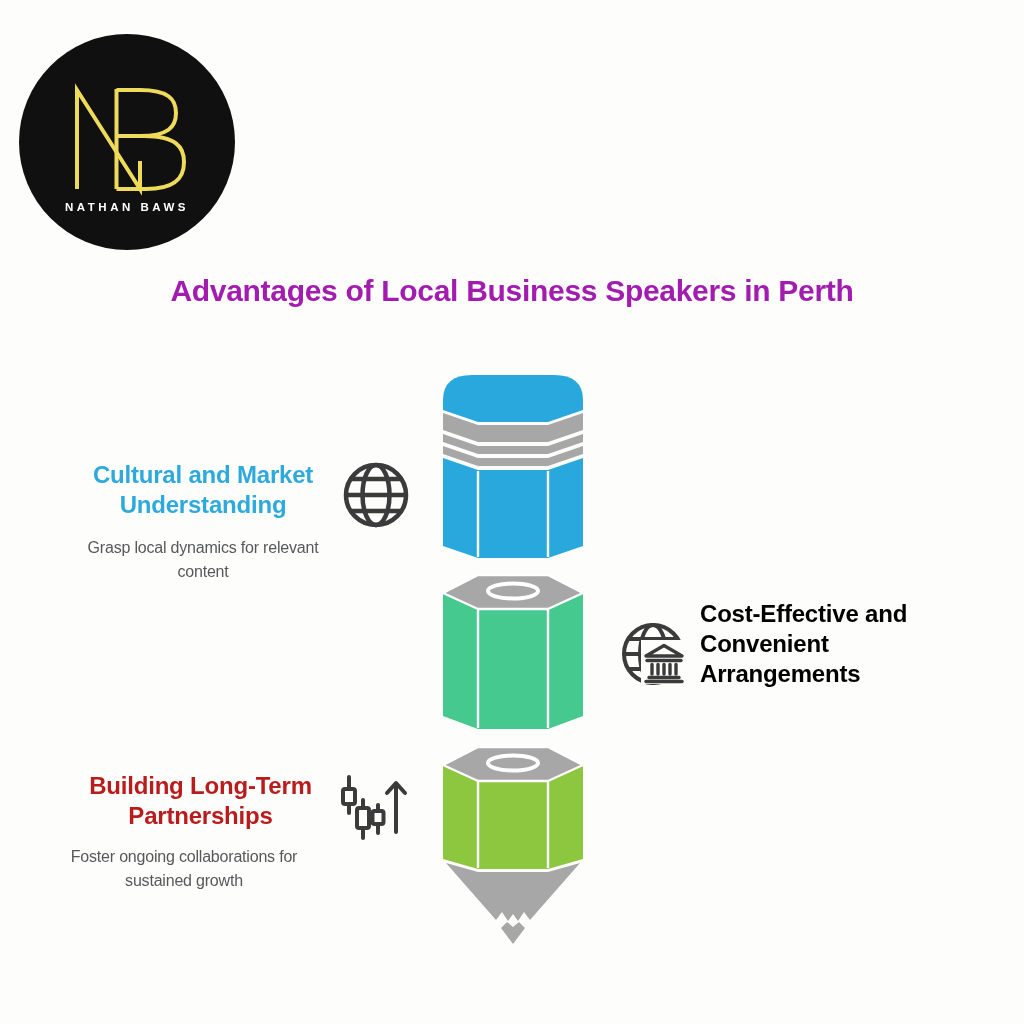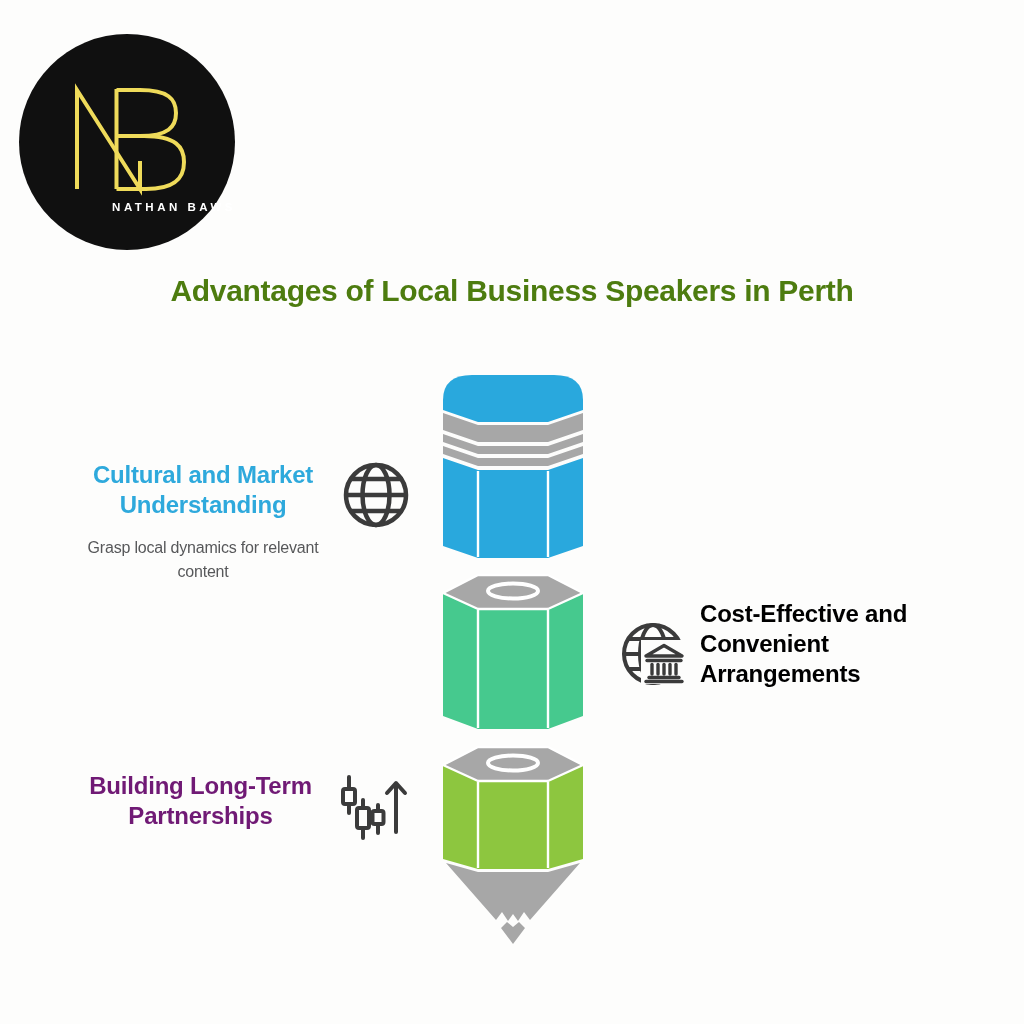--- a/index.html
+++ b/index.html
@@ -5,27 +5,27 @@
   html,body{margin:0;padding:0;background:#fff;}
   #canvas{
     position:relative;width:1024px;height:1024px;margin:0 auto;
     background:#fdfdfc;overflow:hidden;
     font-family:"Liberation Sans","DejaVu Sans",sans-serif;
   }
   .abs{position:absolute;}
   
   #logo{left:18px;top:33px;width:218px;height:218px;}
   #logo-name{
-    position:absolute;left:0;top:168px;width:218px;text-align:right;
+    position:absolute;left:0;top:168px;width:218px;text-align:center;
     color:#ffffff;font-size:11.5px;font-weight:bold;letter-spacing:3.5px;
   }
   
   #page-title{
     left:0;top:274px;width:1024px;text-align:center;
-    font-size:30px;font-weight:bold;color:#4d7c0f;letter-spacing:-0.3px;
+    font-size:30px;font-weight:bold;color:#a21caf;letter-spacing:-0.3px;
   }
   
   .sec-heading{font-size:24px;line-height:30px;font-weight:bold;letter-spacing:-0.2px;}
   .sec-body{font-size:16px;line-height:24px;color:#57585a;letter-spacing:-0.2px;}
   .ta-r{text-align:center;}
   .ta-l{text-align:left;}
   #s1-heading{left:83px;top:460px;width:240px;}
   #s1-body{left:83px;top:536px;width:240px;}
   #s1-icon{left:342px;top:461px;}
   #s2-icon{left:615px;top:616px;}
@@ -129,29 +129,30 @@
         <line x1="49" y1="48.5" x2="49" y2="58"></line>
         <line x1="55" y1="48.5" x2="55" y2="58"></line>
         <line x1="61" y1="48.5" x2="61" y2="58"></line>
         <line x1="34" y1="61.5" x2="64" y2="61.5"></line>
         <line x1="31" y1="65.5" x2="67" y2="65.5"></line>
       </g>
     </svg>
   </div>
   <div class="abs sec-heading ta-l" id="s2-heading" style="color: #000000;">Cost-Effective and Convenient Arrangements</div>
 
-  <div class="abs sec-heading ta-r" id="s3-heading" style="color: #701a75;">Building Long-Term Partnerships</div>
+  <div class="abs sec-heading ta-r" id="s3-heading" style="color: #b91c1c;">Building Long-Term Partnerships</div>
   <div class="abs" id="s3-icon">
     <svg width="78" height="74" viewBox="0 0 78 74">
       <g fill="none" stroke="#3b3b3b" stroke-width="4" stroke-linecap="round" stroke-linejoin="round">
         <line x1="15" y1="8" x2="15" y2="44"></line>
         <rect x="9" y="20" width="12" height="15" rx="2" fill="#fdfdfc"></rect>
         <line x1="29" y1="31" x2="29" y2="69"></line>
         <rect x="23" y="39" width="12" height="20" rx="2" fill="#fdfdfc"></rect>
         <line x1="44" y1="36" x2="44" y2="64"></line>
         <rect x="38.5" y="42" width="11" height="13" rx="2" fill="#fdfdfc"></rect>
         <line x1="62" y1="16" x2="62" y2="63"></line>
         <polyline points="53,24 62,14 71,24"></polyline>
       </g>
     </svg>
   </div>
+  <div class="abs sec-body ta-r" id="s3-body">Foster ongoing collaborations for sustained growth</div>
 
 </div>
 
 </body></html>

